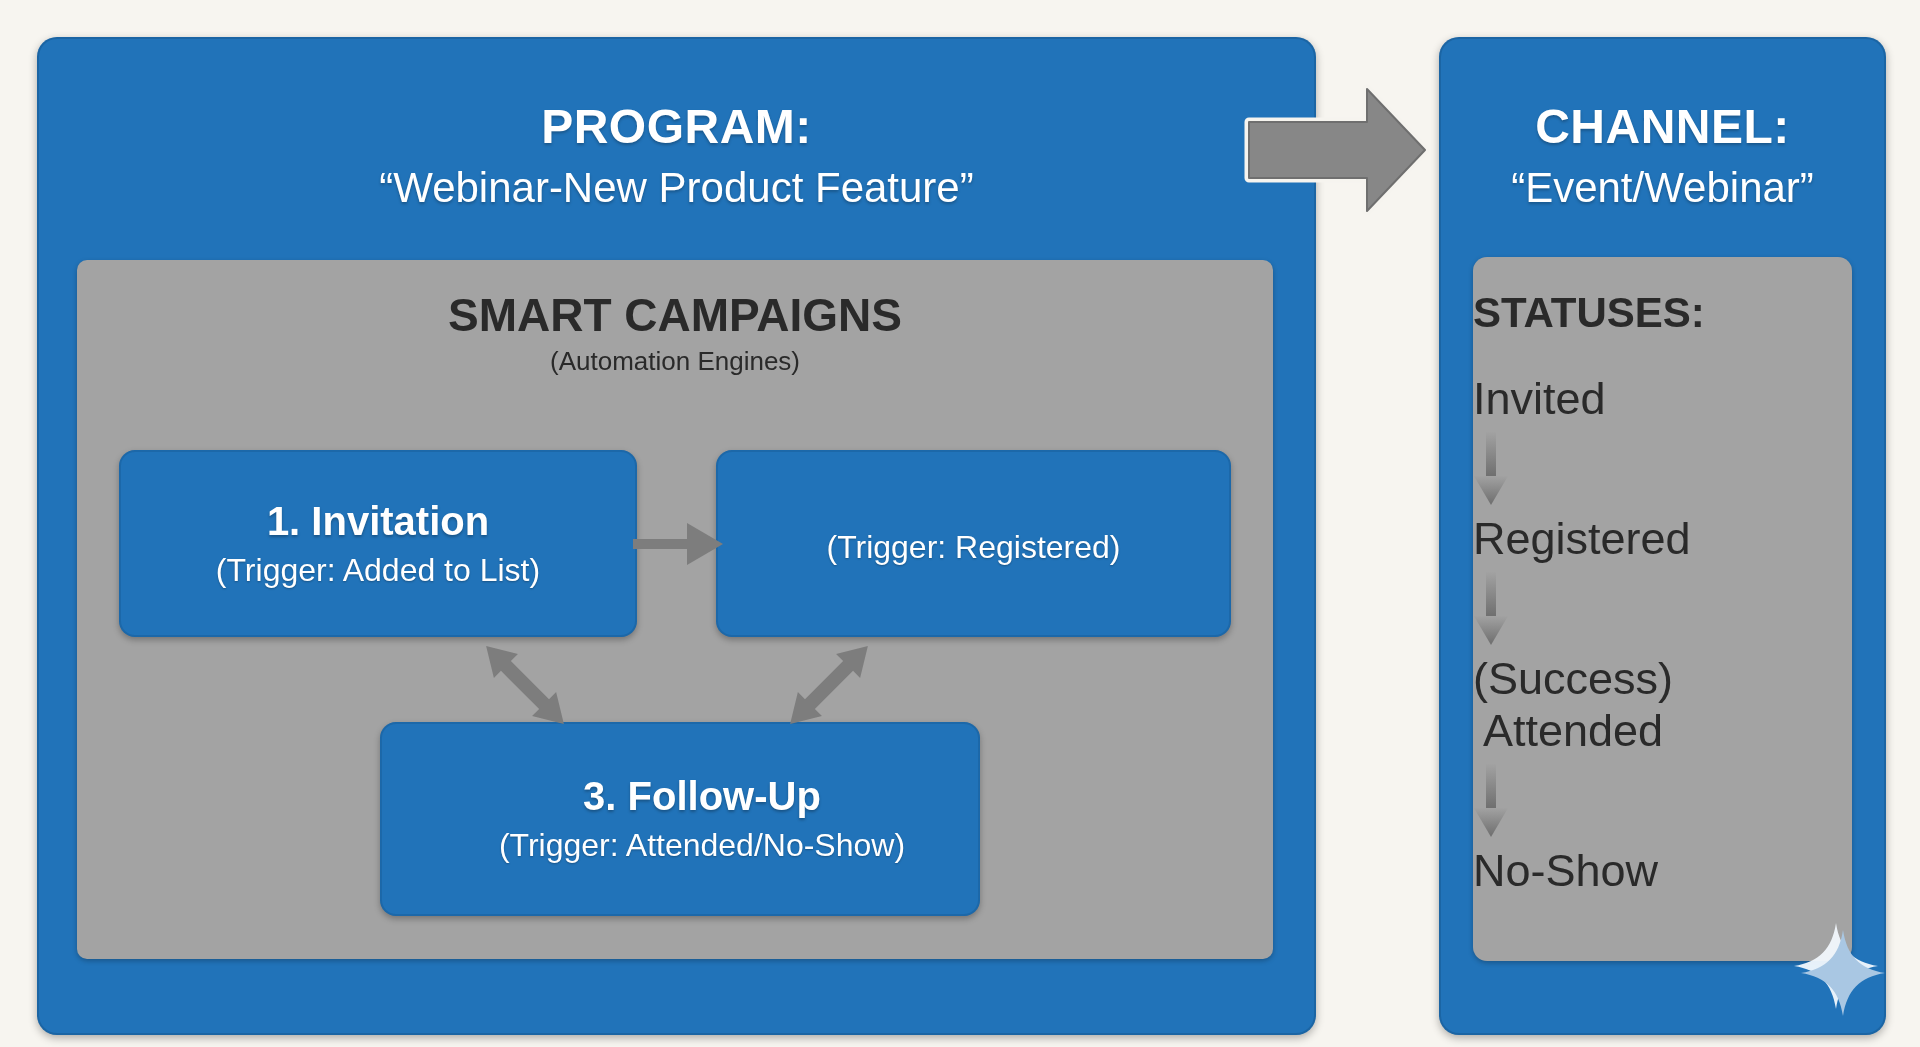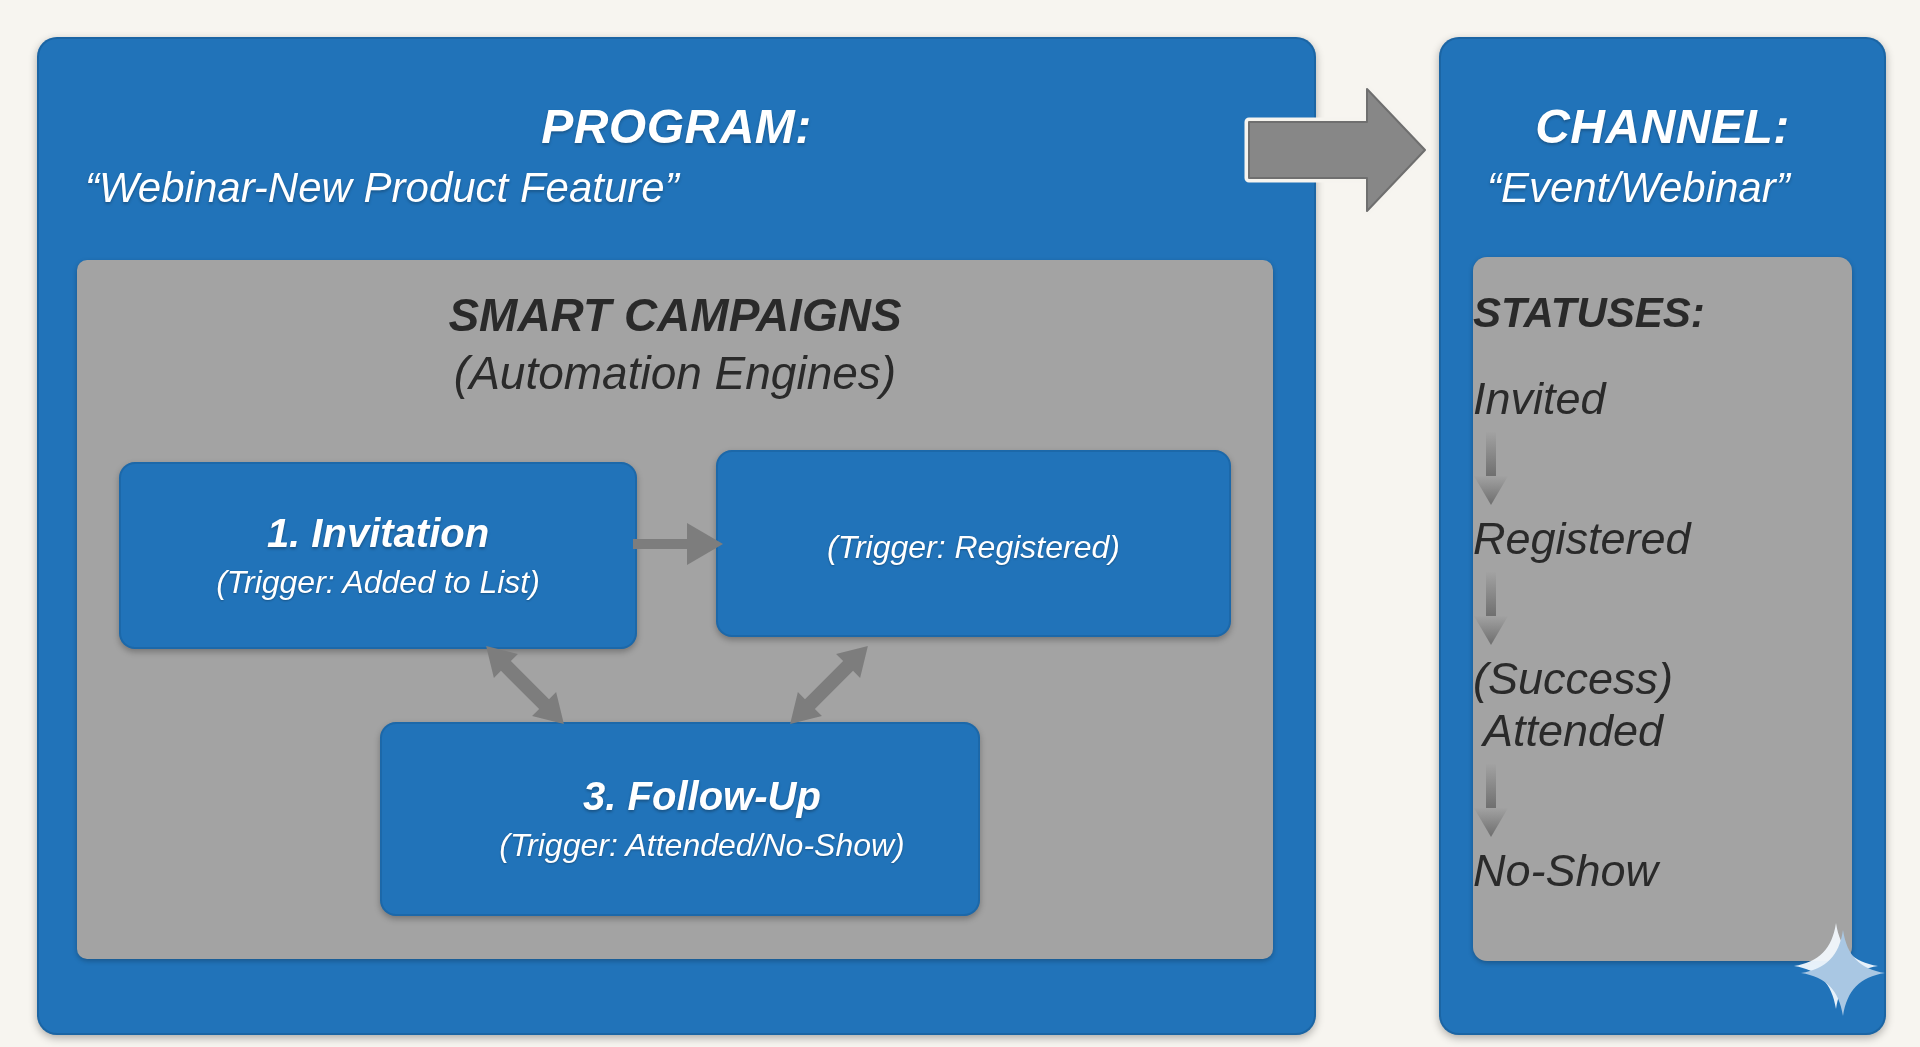--- a/index.html
+++ b/index.html
@@ -7,21 +7,20 @@
   body {
     font-family: "Liberation Sans", sans-serif;
     background: #f7f5f0;
     overflow: hidden;
   }
   .canvas {
     position: relative;
     width: 1604px;
     height: 1047px;
     background: #f7f5f0;
-    font-style: italic;
   }
   .panel {
     position: absolute;
     background: #2173b9;
     border-radius: 20px;
     box-shadow: 0 3px 8px rgba(0,0,0,0.30), inset 0 0 0 2px rgba(12,60,105,0.25);
   }
   .program-panel { left: 37px; top: 37px; width: 1279px; height: 998px; }
   .channel-panel { left: 1439px; top: 37px; width: 447px; height: 998px; }
 
@@ -29,24 +28,24 @@
     margin-top: 62px;
     text-align: center;
     color: #ffffff;
     font-size: 48px;
     font-weight: bold;
     letter-spacing: 0.5px;
     text-shadow: 0 2px 3px rgba(0,0,0,0.25);
   }
   .panel-subtitle {
     margin-top: 10px;
+    text-align: center;
     color: #ffffff;
     font-size: 42px;
     text-shadow: 0 2px 3px rgba(0,0,0,0.25);
-    padding-left: 48px;
   }
 
   .light-box {
     position: absolute;
     background: #a3a3a3;
     box-shadow: 0 2px 5px rgba(0,0,0,0.25);
   }
   .campaigns-box {
     left: 40px; top: 223px;
     width: 1196px; height: 699px;
@@ -56,36 +55,36 @@
     margin-top: 28px;
     text-align: center;
     color: #2a2a2a;
     font-size: 46px;
     font-weight: bold;
   }
   .sc-subtitle {
     margin-top: 4px;
     text-align: center;
     color: #2a2a2a;
-    font-size: 46px;
+    font-size: 26px;
   }
 
   .campaign-box {
     position: absolute;
     background: #2173b9;
     border-radius: 16px;
     display: flex;
     flex-direction: column;
     align-items: center;
     justify-content: center;
     box-shadow: 0 3px 6px rgba(0,0,0,0.28), inset 0 0 0 2px rgba(12,60,105,0.20);
     color: #ffffff;
     text-align: center;
   }
-  .box-1 { left: 42px;  top: 202px; width: 518px; height: 187px; }
+  .box-1 { left: 42px;  top: 190px; width: 518px; height: 187px; }
   .box-2 { left: 639px; top: 190px; width: 515px; height: 187px; }
   .box-3 { left: 303px; top: 462px; width: 600px; height: 194px; padding-left: 44px; }
   .c-name    { font-size: 40px; font-weight: bold; text-shadow: 0 2px 3px rgba(0,0,0,0.28); }
   .c-trigger { font-size: 32px; margin-top: 8px;  text-shadow: 0 1px 2px rgba(0,0,0,0.28); }
 
   .arrow-right   { position: absolute; left: 556px; top: 256px; }
   .double-arrow  { position: absolute; }
   .da-left  { left: 393px; top: 405px; transform: rotate(45deg); }
   .da-right { left: 697px; top: 405px; transform: rotate(-45deg); }
 

